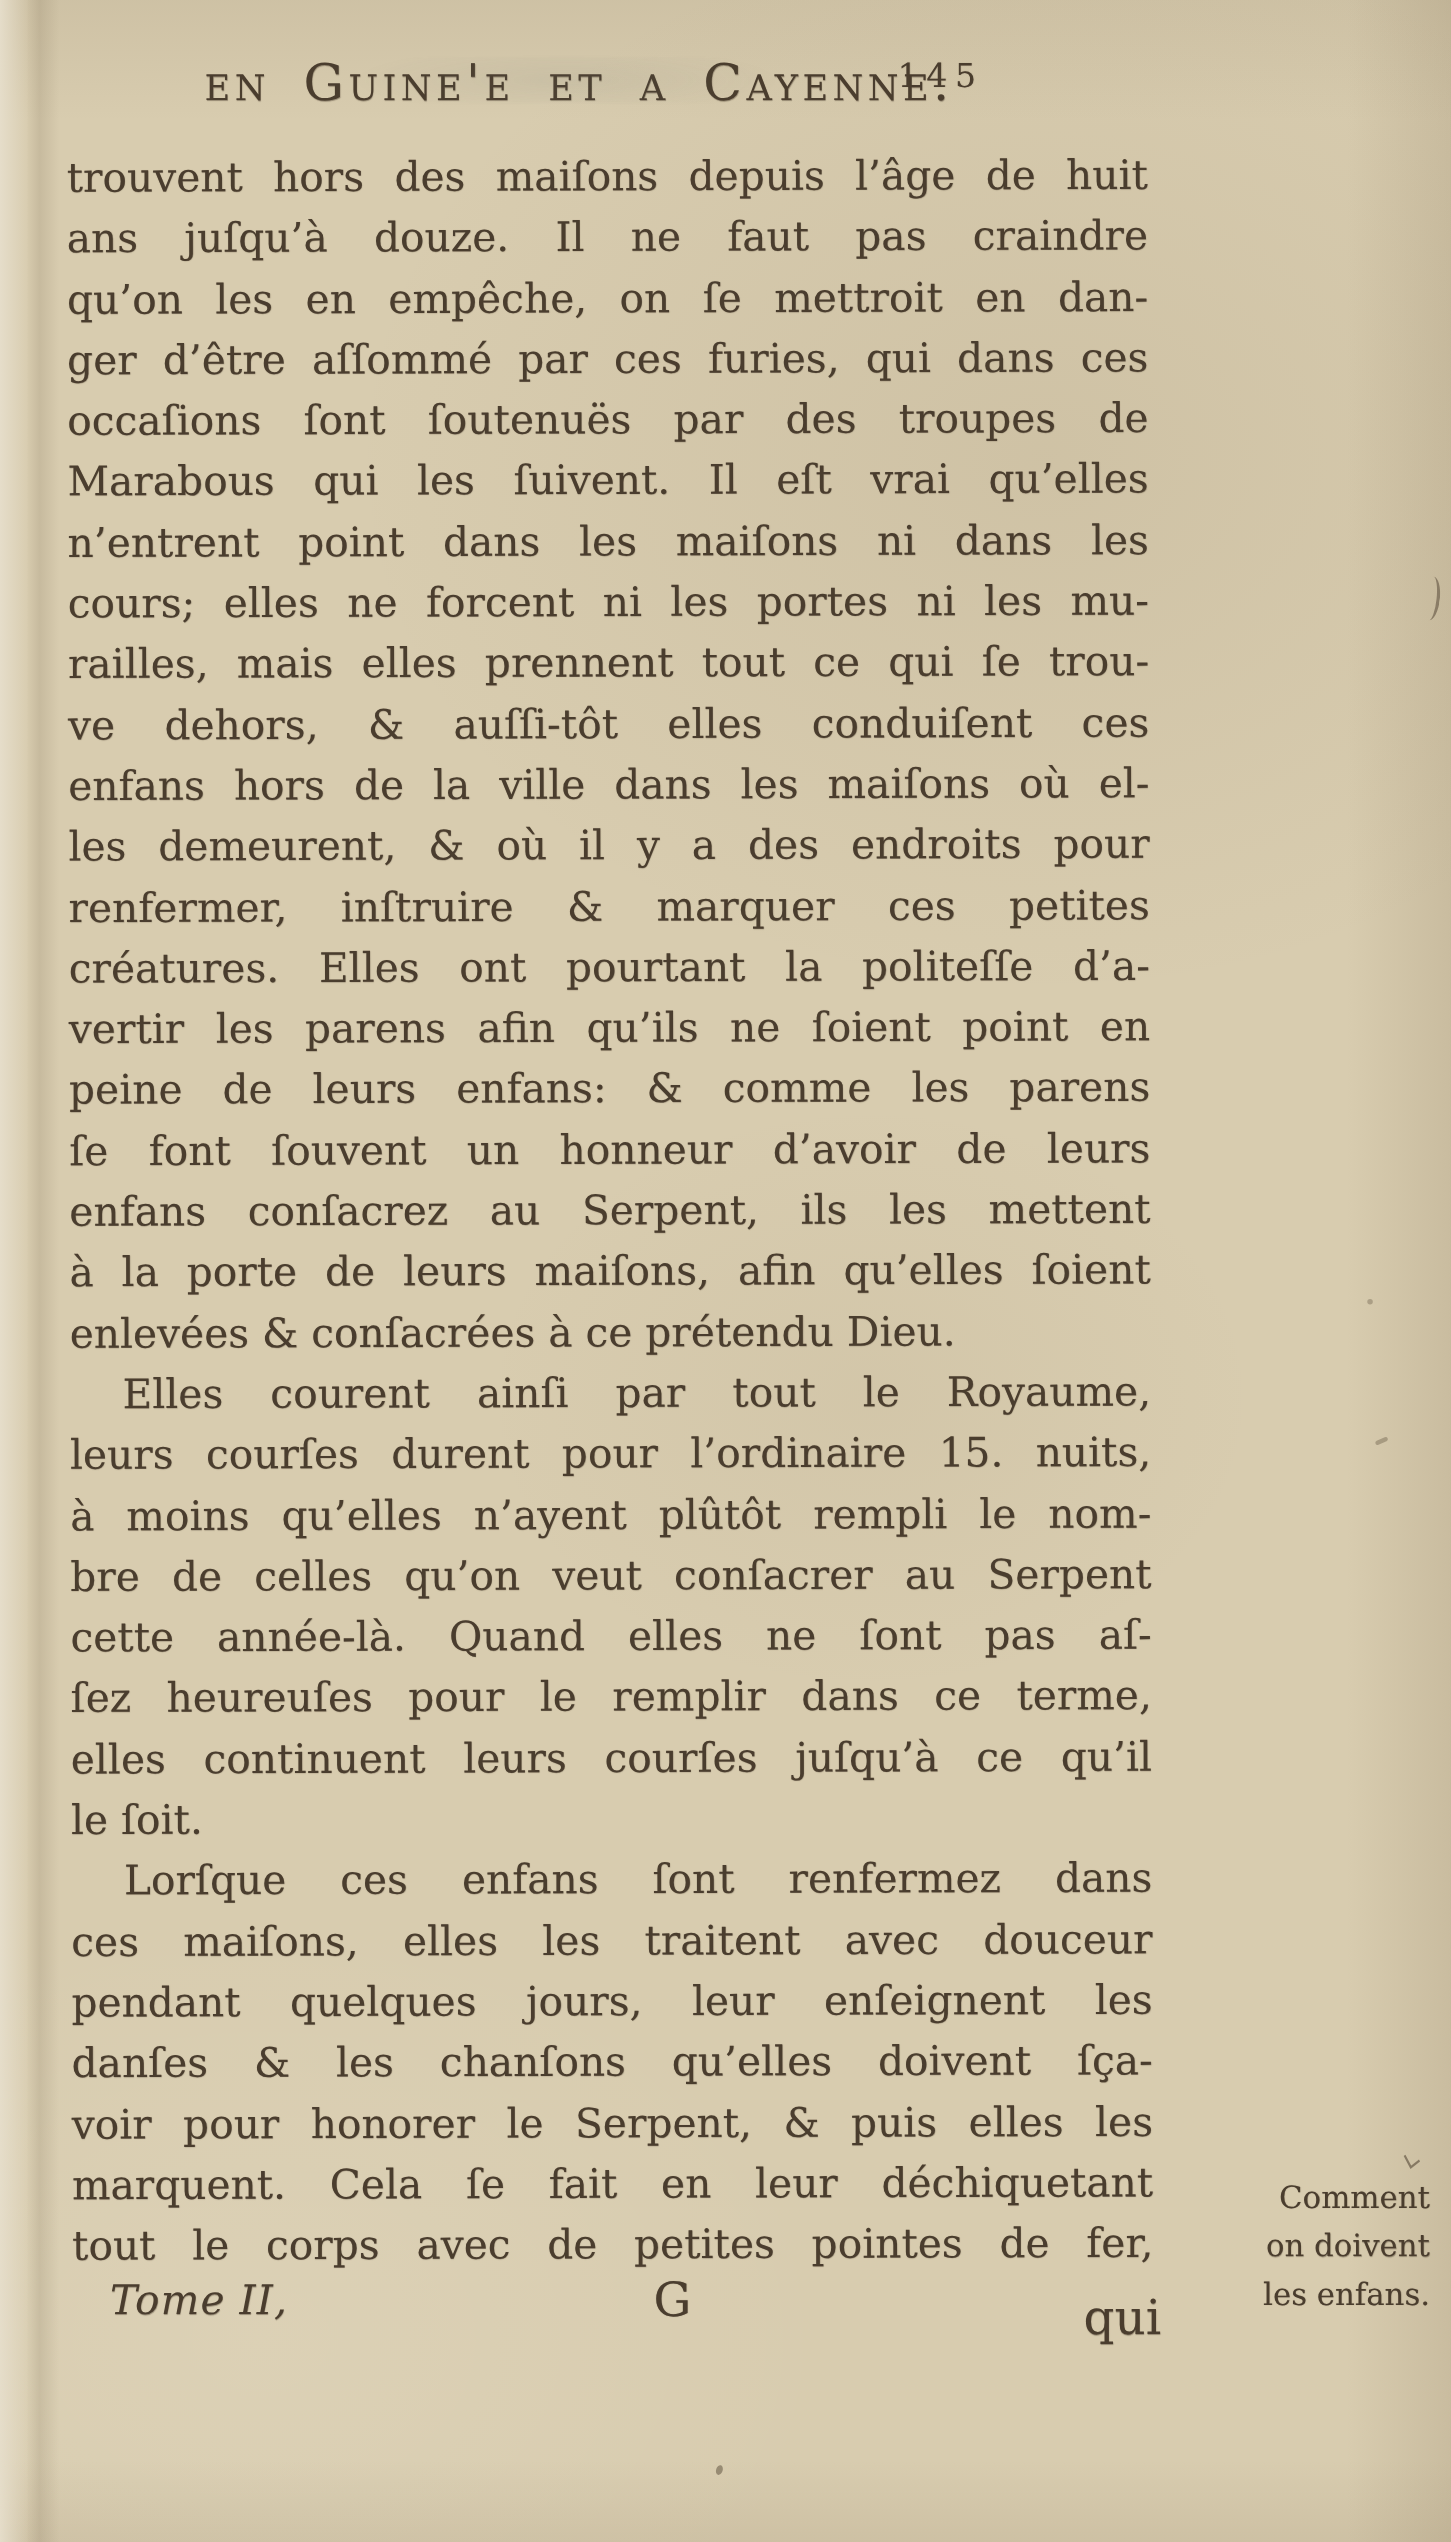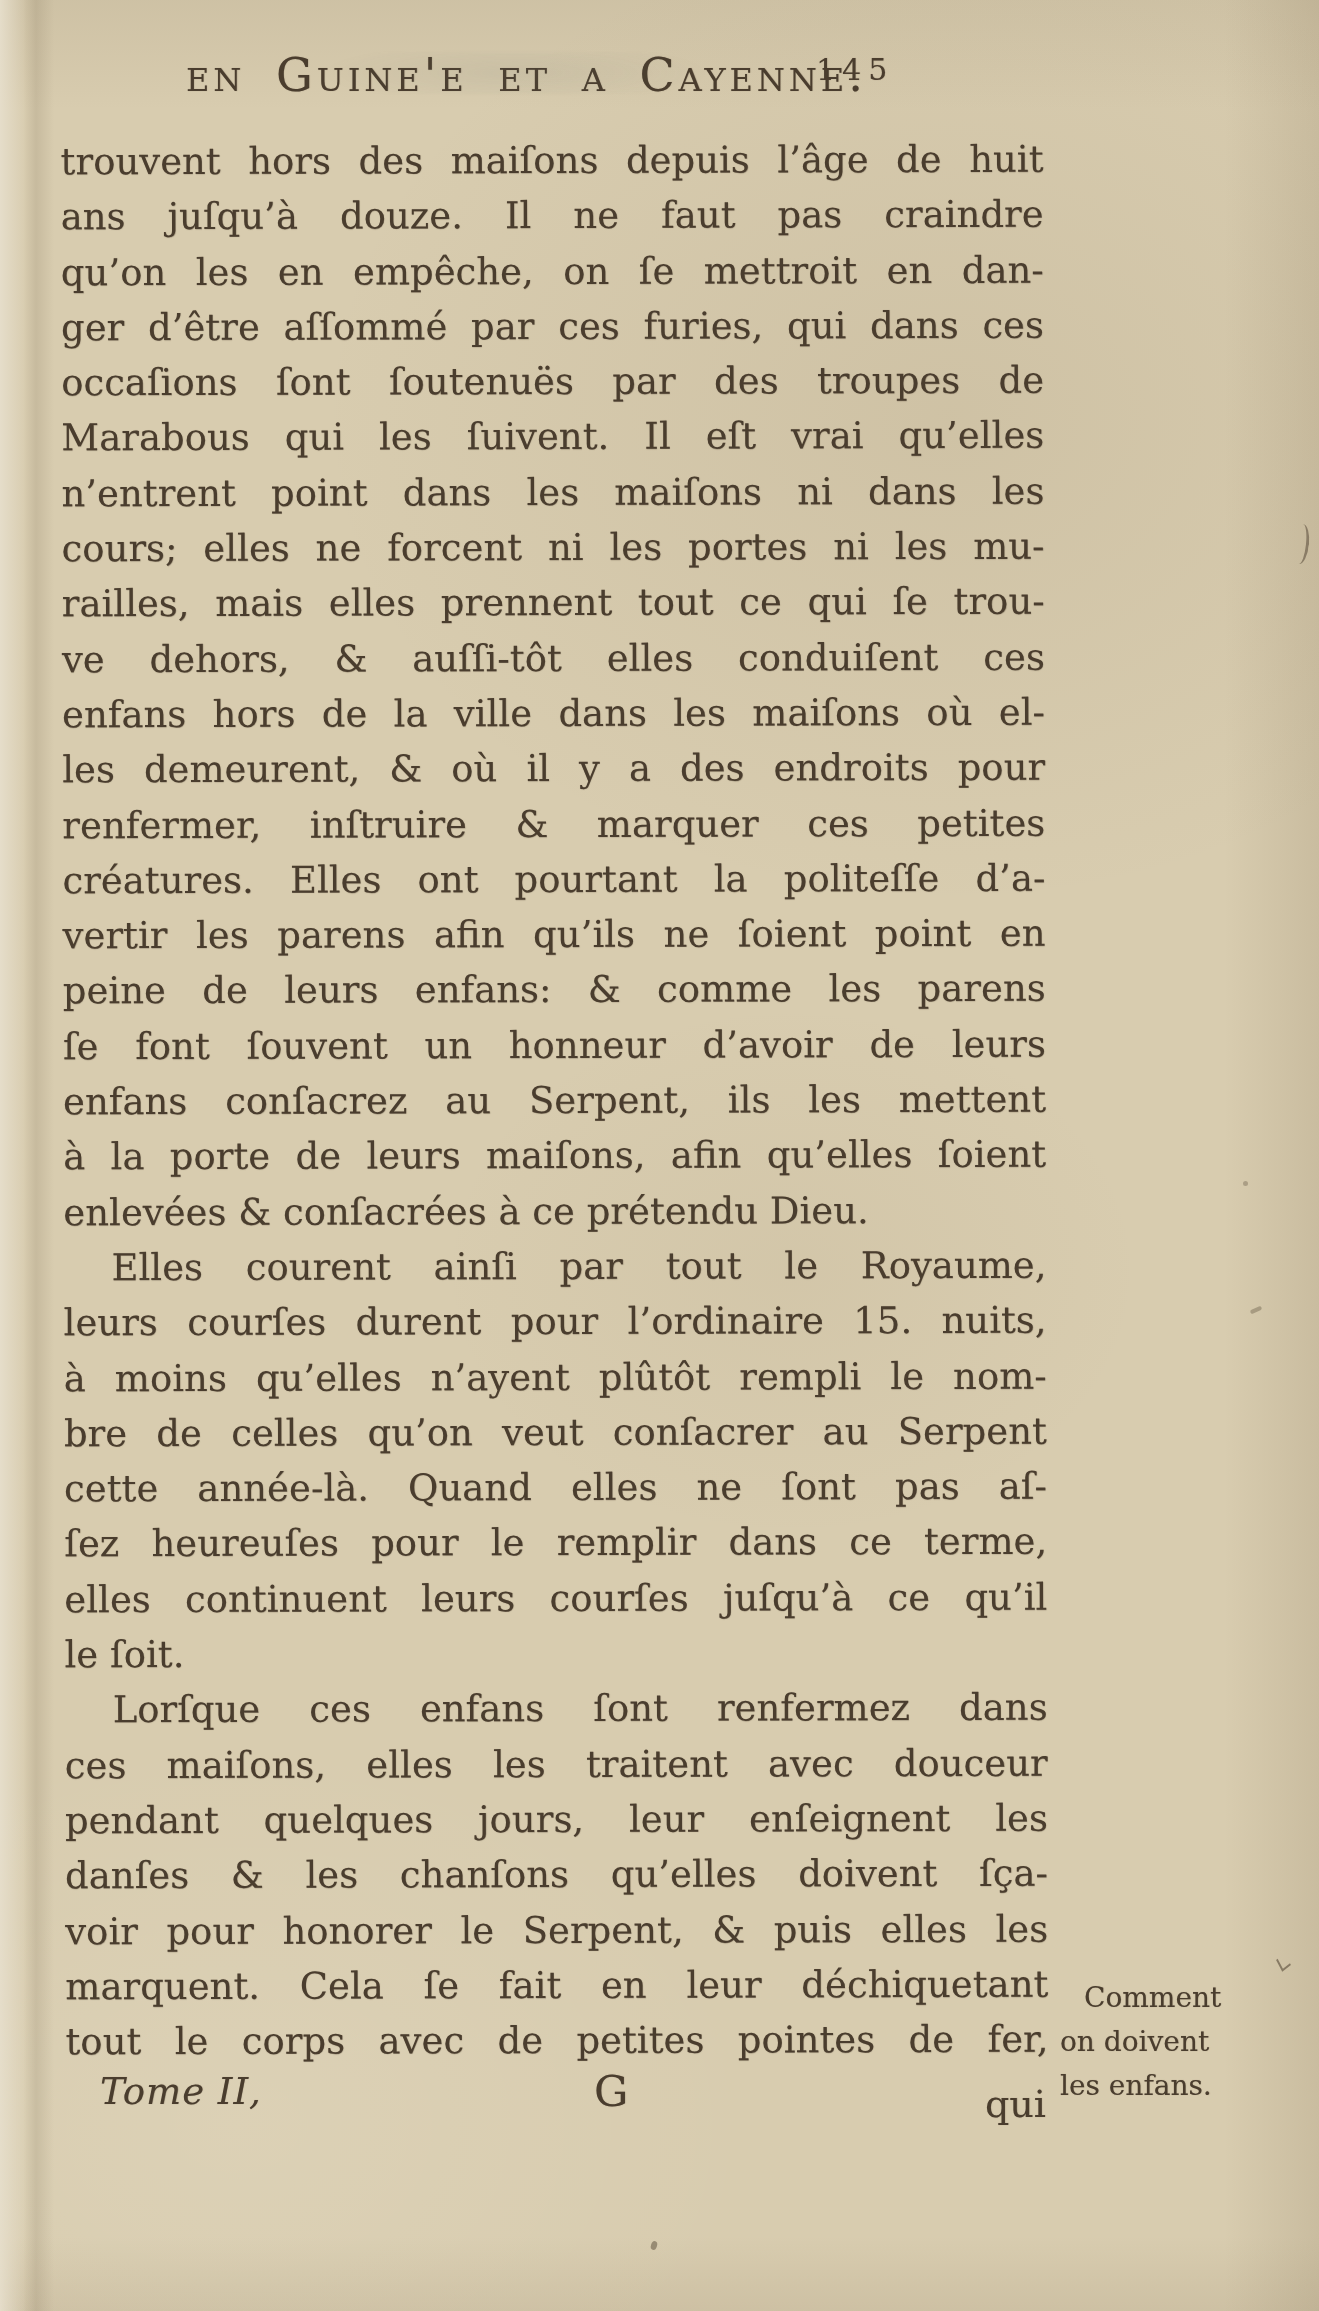--- a/index.html
+++ b/index.html
@@ -61,40 +61,41 @@
   .bline.indent { padding-left: 48px; }
   .bline.nj { text-align-last: left; }
 
   
   .mnote {
     position: absolute;
     left: 1060px; top: 1976px;
     width: 240px;
     font-size: 28px;
     line-height: 44px;
+    text-align: right;
   }
   .mnote .m0 { padding-left: 24px; }
 
   
   .foot-volume {
     position: absolute;
     left: 100px; top: 2070px;
     font-size: 37px;
     font-style: italic;
     letter-spacing: 1px;
   }
   .foot-sig {
     position: absolute;
     left: 594px; top: 2066px;
     font-size: 43px;
   }
   .foot-catch {
     position: absolute;
     left: 985px; top: 2082px;
-    font-size: 38px;
+    font-size: 44px;
   }
 
   
   .mark { position: absolute; pointer-events: none; }
   .mark-paren {
     left: 1293px; top: 524px; width: 13px; height: 40px;
     border-right: 3px solid rgba(75,62,45,0.50);
     border-radius: 50% / 50%;
     transform: rotate(6deg);
   }

